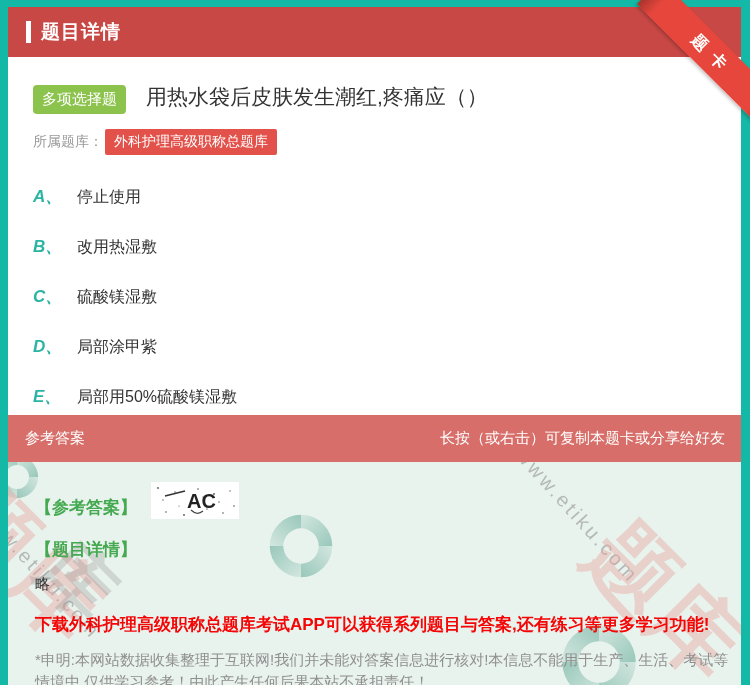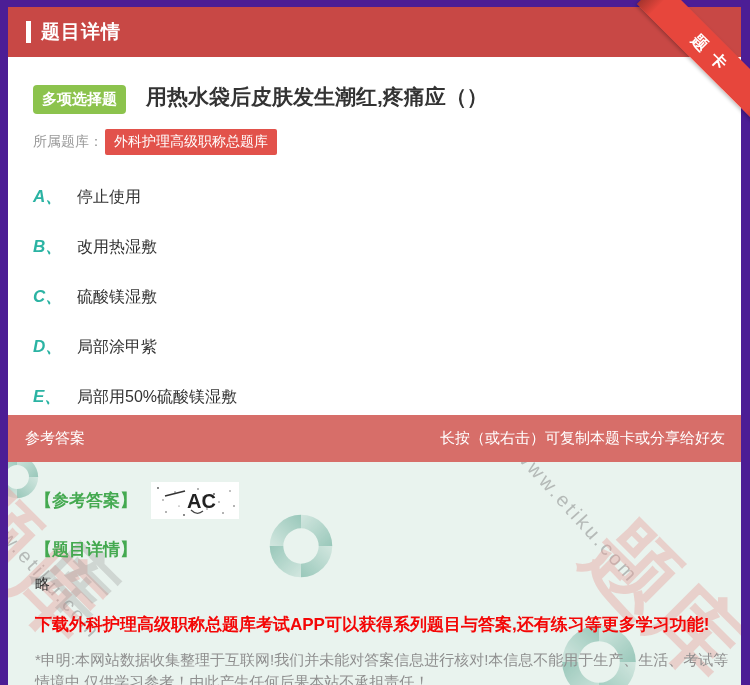--- a/index.html
+++ b/index.html
@@ -1,53 +1,53 @@
 <!DOCTYPE html>
 <html><head>
 <meta charset="utf-8">
 <style>
   * { margin:0; padding:0; box-sizing:border-box; }
   html,body { background:#fff; }
   body { font-family:"Liberation Sans","DejaVu Sans",sans-serif; }
-  .page { position:relative; width:750px; height:685px; background:#4c1d95; overflow:hidden; margin:0 auto; }
+  .page { position:relative; width:750px; height:685px; background:#14b8a6; overflow:hidden; margin:0 auto; }
   .card { position:absolute; left:8px; top:7px; width:733px; height:678px; display:flex; flex-direction:column; }
 
   
   .header { height:50px; background:#c84845; display:flex; align-items:center; padding-left:18px; flex:0 0 auto; }
   .header .accent { width:5px; height:22px; background:#fff; margin-right:10px; }
   .header .title { color:#fff; font-size:19px; font-weight:bold; letter-spacing:1px; }
 
   
   .ribbon { position:absolute; top:35px; right:-44px; width:170px; height:34px;
     background:linear-gradient(90deg,#a5342d 0%,#e7463c 10%,#e7463c 90%,#a5342d 100%);
     transform:rotate(45deg); display:flex; align-items:center; justify-content:center;
     box-shadow:0 2px 4px rgba(0,0,0,.25); z-index:5; }
   .ribbon span { color:#fff; font-size:16px; font-weight:bold; letter-spacing:10px; padding-left:10px; }
 
   
   .q-section { background:#fff; height:358px; padding:26px 20px 0 25px; flex:0 0 auto; }
-  .q-title-row { display:flex; align-items:flex-start;font-weight:bold; }
+  .q-title-row { display:flex; align-items:flex-start; }
   .q-type-tag { background:#8cc34d; color:#fff; font-size:15px; padding:5px 9px; border-radius:4px; margin-top:2px; flex:0 0 auto; }
   .q-title { font-size:21px; color:#333; margin-left:20px; line-height:1.3; }
   .q-bank-row { display:flex; align-items:center; margin-top:15px; }
   .q-bank-label { color:#999; font-size:14px; }
   .q-bank-tag { background:#e2524b; color:#fff; font-size:14px; padding:4px 9px; border-radius:2px; margin-left:2px; cursor:pointer; }
   .options { margin-top:30px; }
   .option { display:flex; align-items:baseline; margin-bottom:27px; }
   .opt-letter { color:#2bb3a3; font-weight:bold; font-style:italic; font-size:17px; width:44px; flex:0 0 auto; }
   .opt-text { font-size:16px; color:#333; }
 
   
   .answer-bar { height:47px; background:#d76e69; display:flex; align-items:center; justify-content:space-between; padding:0 16px 0 17px; flex:0 0 auto; }
   .answer-bar .left { color:#fff; font-size:15px; }
   .answer-bar .right { color:#fff; font-size:15px; }
 
   
   .answer-section { flex:1 1 auto; background:#e9f3ee; position:relative; overflow:hidden; padding:20px 0 0 27px; }
-  .ref-row { display:flex; align-items:center; position:relative; z-index:2; }
+  .ref-row { display:flex; align-items:flex-end; position:relative; z-index:2; }
   .green-label { color:#44a950; font-size:17px; font-weight:bold; }
   .captcha { margin-left:14px; background:#fff; width:88px; height:37px; display:block; }
   .analysis-label { margin-top:19px; position:relative; z-index:2; }
   .analysis-text { margin-top:14px; font-size:15px; color:#333; position:relative; z-index:2; }
   .promo { margin-top:19px; color:#f40606; font-size:17px; font-weight:bold; position:relative; z-index:2; }
   .disclaimer { margin-top:13px; color:#8f8f8f; font-size:15px; line-height:1.45; width:694px; position:relative; z-index:2; }
 
   
   .wm { position:absolute; pointer-events:none; white-space:nowrap; z-index:1; }
   .wm-site { color:rgba(130,130,130,0.5); font-size:20px; letter-spacing:3px; transform:rotate(48deg); transform-origin:left top; }

